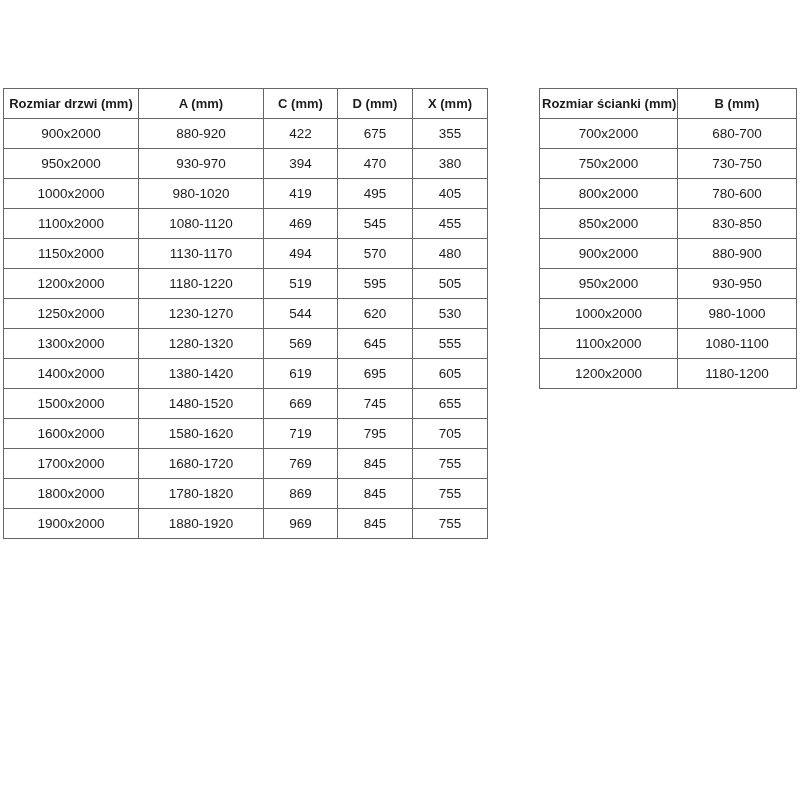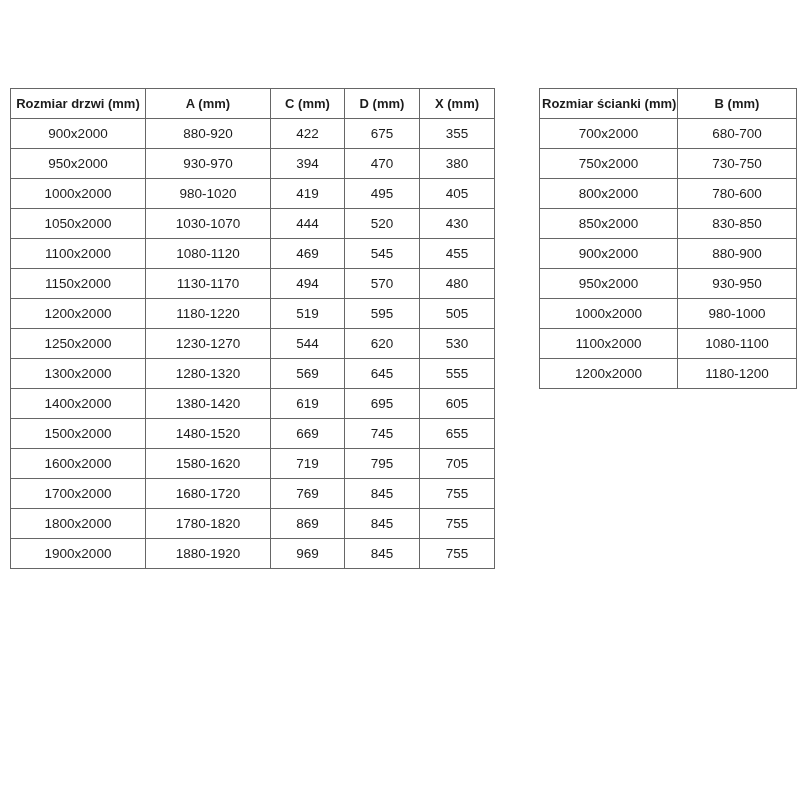--- a/index.html
+++ b/index.html
@@ -42,21 +42,21 @@
   }
   table.spec-table th {
     font-size: 13px;
     font-weight: bold;
   }
   table.spec-table td {
     font-size: 13.5px;
     font-weight: normal;
   }
   #door-table {
-    left: 10px;
+    left: 3px;
     top: 88px;
     width: 484px;
   }
   #wall-table {
     left: 539px;
     top: 88px;
     width: 257px;
   }
 </style>
 </head>
@@ -97,27 +97,20 @@
           <td>380</td>
         </tr>
         <tr>
           <td>1000x2000</td>
           <td>980-1020</td>
           <td>419</td>
           <td>495</td>
           <td>405</td>
         </tr>
         <tr>
-          <td>1050x2000</td>
-          <td>1030-1070</td>
-          <td>444</td>
-          <td>520</td>
-          <td>430</td>
-        </tr>
-        <tr>
           <td>1100x2000</td>
           <td>1080-1120</td>
           <td>469</td>
           <td>545</td>
           <td>455</td>
         </tr>
         <tr>
           <td>1150x2000</td>
           <td>1130-1170</td>
           <td>494</td>

